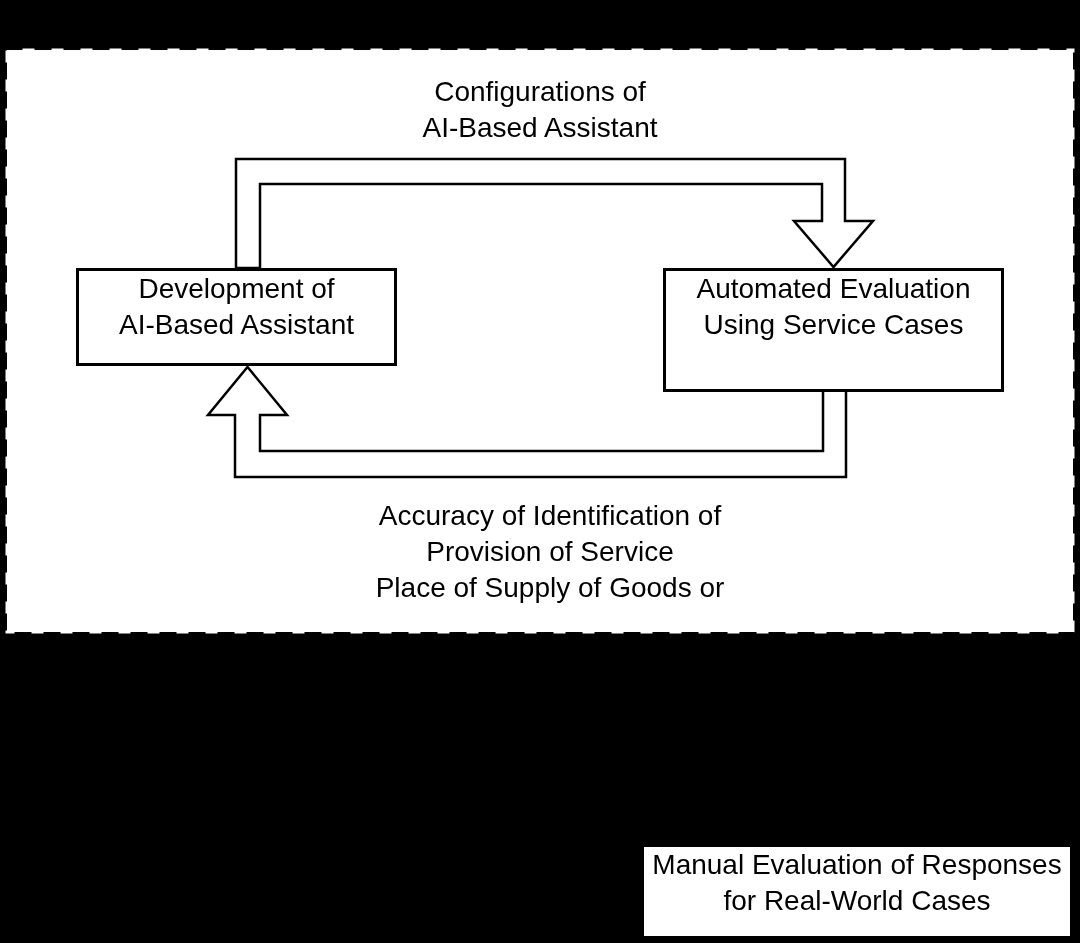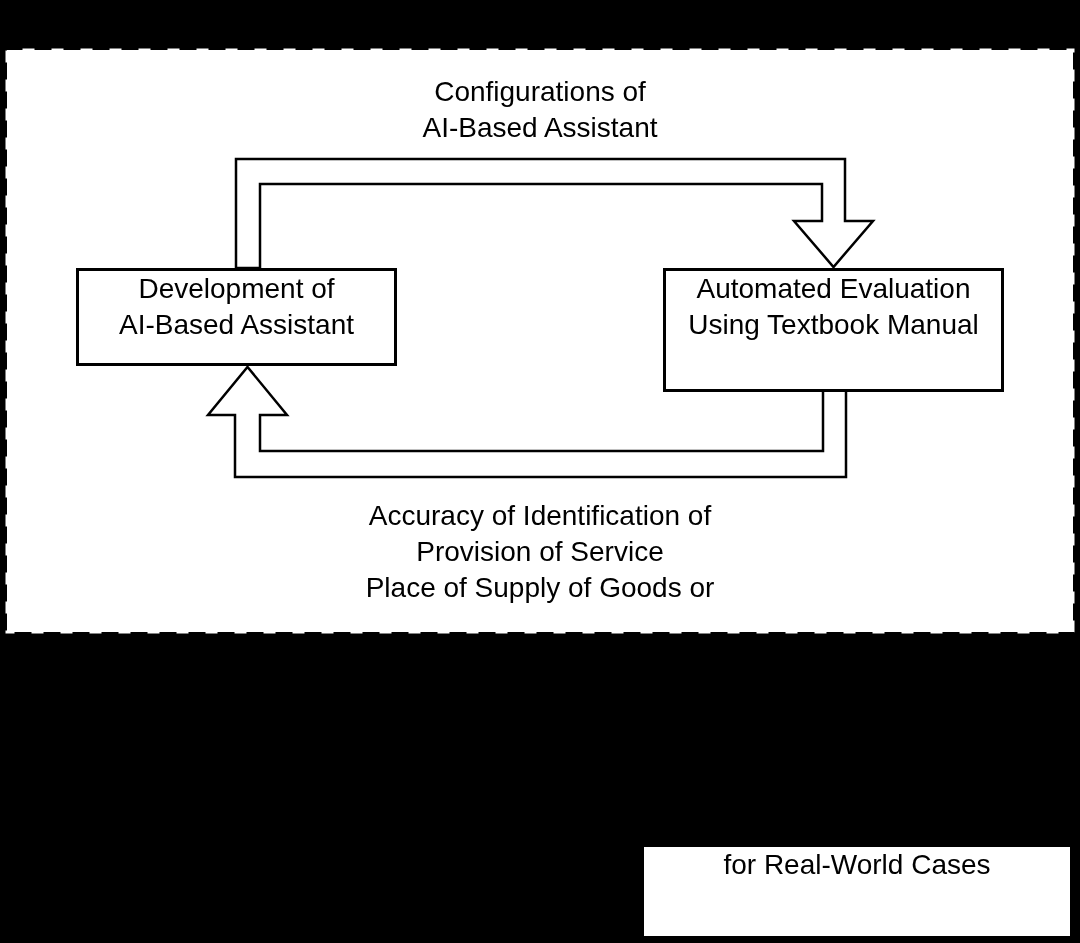--- a/index.html
+++ b/index.html
@@ -34,21 +34,21 @@
     color:var(--text);
     font-size:28px;line-height:36px;
     text-align:center;white-space:nowrap;
   }
   .node.thin{border-width:2px;}
   .dev-box{left:76px;top:268px;width:321px;height:98px;}
   .eval-box{left:663px;top:268px;width:341px;height:124px;}
   .manual-left{left:3px;top:845px;width:440px;height:93px;}
   .manual-right{left:642px;top:845px;width:430px;height:93px;}
   .top-flow-label{left:140px;top:74px;width:800px;}
-  .bottom-flow-label{left:140px;top:498px;width:800px;}
+  .bottom-flow-label{left:150px;top:498px;width:800px;}
 </style>
 </head>
 <body>
 
 <div class="stage">
 
   <svg class="layer" viewBox="0 0 1080 943" xmlns="http://www.w3.org/2000/svg">
 
     <rect x="5.5" y="48.5" width="1069" height="585" fill="var(--panel)" stroke="var(--line)" stroke-width="3" stroke-dasharray="17 12"></rect>
 
@@ -62,27 +62,28 @@
     <div>AI-Based Assistant</div>
   </div>
 
   <div class="node dev-box">
     <div>Development of</div>
     <div>AI-Based Assistant</div>
   </div>
 
   <div class="node eval-box">
     <div>Automated Evaluation</div>
-    <div>Using Textbook Manual</div>
+    <div>Using Service Cases</div>
   </div>
 
   <div class="label bottom-flow-label">
     <div>Accuracy of Identification of</div>
     <div>Provision of Service</div>
     <div>Place of Supply of Goods or</div>
   </div>
 
 
   <div class="node thin manual-right">
+    <div>Manual Evaluation of Responses</div>
     <div>for Real-World Cases</div>
   </div>
 
 </div>
 
 </body></html>

